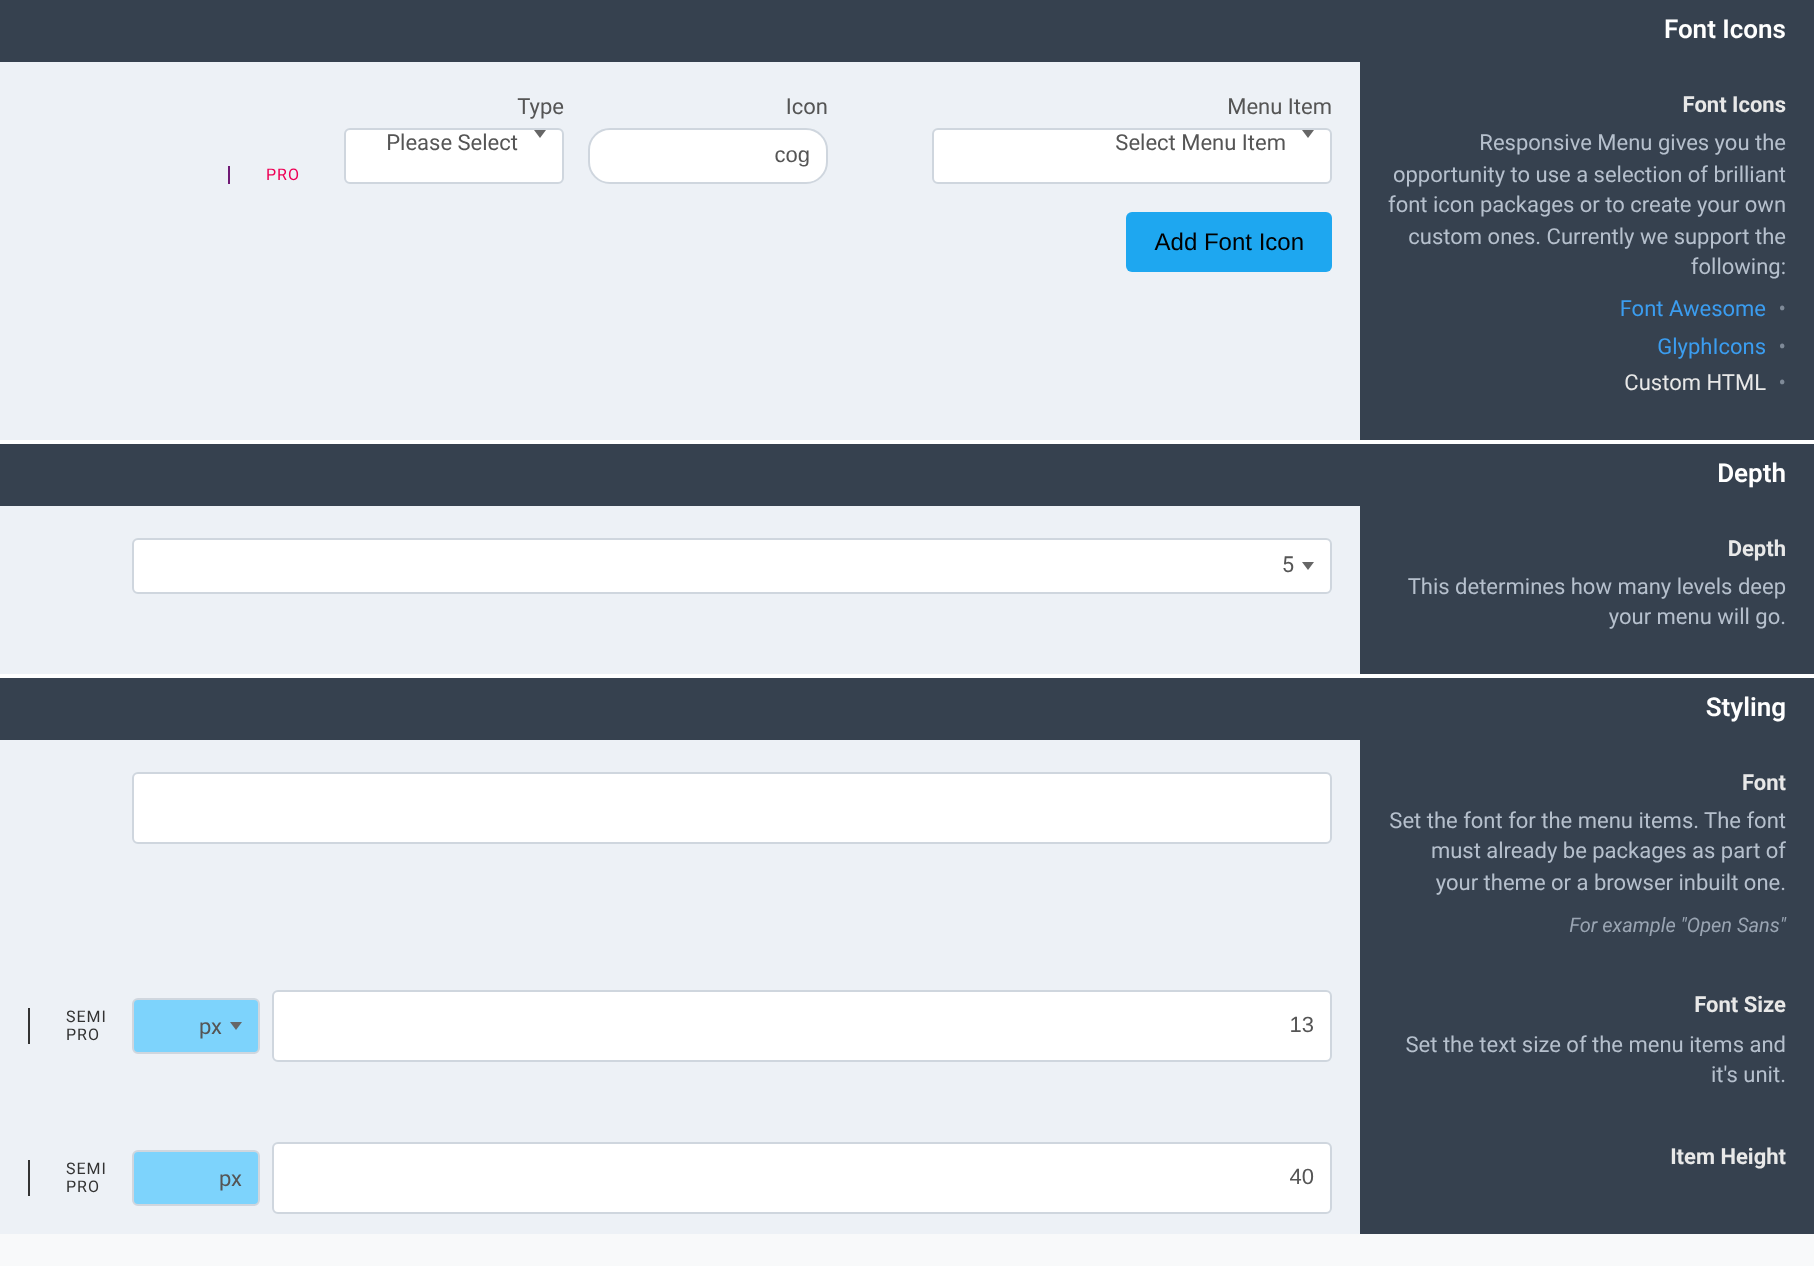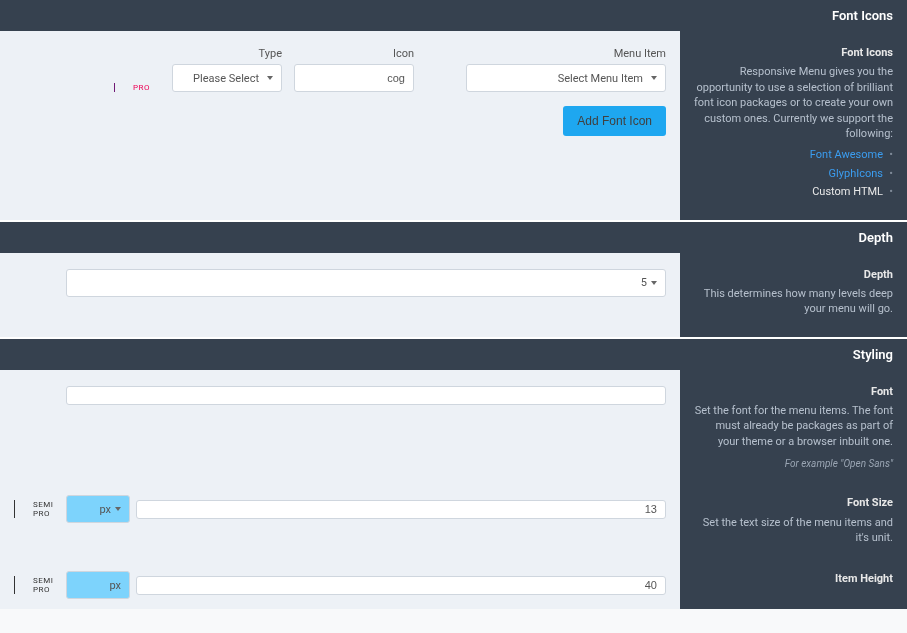--- a/index.html
+++ b/index.html
@@ -106,35 +106,35 @@
     border: 1px solid #cfd6de;
     border-radius: 3px;
     padding: 0 8px;
     font-size: 11px;
     color: #555;
     text-align: right;
   }
   .field-select {
     cursor: pointer;
     display: flex;
-    align-items: center;
+    align-items: flex-start;
     justify-content: flex-end;
     gap: 4px;
   }
   .caret {
     display: inline-block;
     width: 0; height: 0;
     border-left: 3px solid transparent;
     border-right: 3px solid transparent;
     border-top: 4px solid #666;
     margin-left: 4px;
   }
   .btn-primary {
     background: #1ea7f0;
-    color: #404040;
+    color: #000000;
     border: none;
     border-radius: 3px;
     padding: 8px 14px;
     font-size: 12px;
     cursor: pointer;
     margin-top: 14px;
     float: right;
   }
   .btn-primary:after { content: ""; display: table; clear: both; }
   .section-gap { height: 2px; background: #fff; }
@@ -166,21 +166,21 @@
     padding: 0 8px;
     display:flex;
     align-items:center;
     justify-content:flex-end;
     font-size:11px;
     color:#555;
     cursor:pointer;
   }
   .big-input {
     flex: 1;
-    height: 19px;
+    height: 36px;
     background: #fff;
     border: 1px solid #cfd6de;
     border-radius: 3px;
     padding: 0 8px;
     font-size: 11px;
     color:#555;
     text-align: right;
   }
   .badge-slot {
     width: 46px;
@@ -201,21 +201,21 @@
       </div>
       <div class="field-block" style="width:110px;">
         <div class="field-label">Type</div>
         <div class="field-select" style="width:110px;">
           <span>Please Select</span>
           <span class="caret"></span>
         </div>
       </div>
       <div class="field-block" style="width:120px;">
         <div class="field-label">Icon</div>
-        <input class="field-input" style="width: 120px;" value="cog">
+        <input class="field-input" style="width: 120px; border-radius: 11px;" value="cog">
       </div>
       <div class="field-block" style="width:200px; margin-left:40px;">
         <div class="field-label">Menu Item</div>
         <div class="field-select" style="width:200px;">
           <span>Select Menu Item</span>
           <span class="caret"></span>
         </div>
       </div>
     </div>
     <div class="clearfix">

